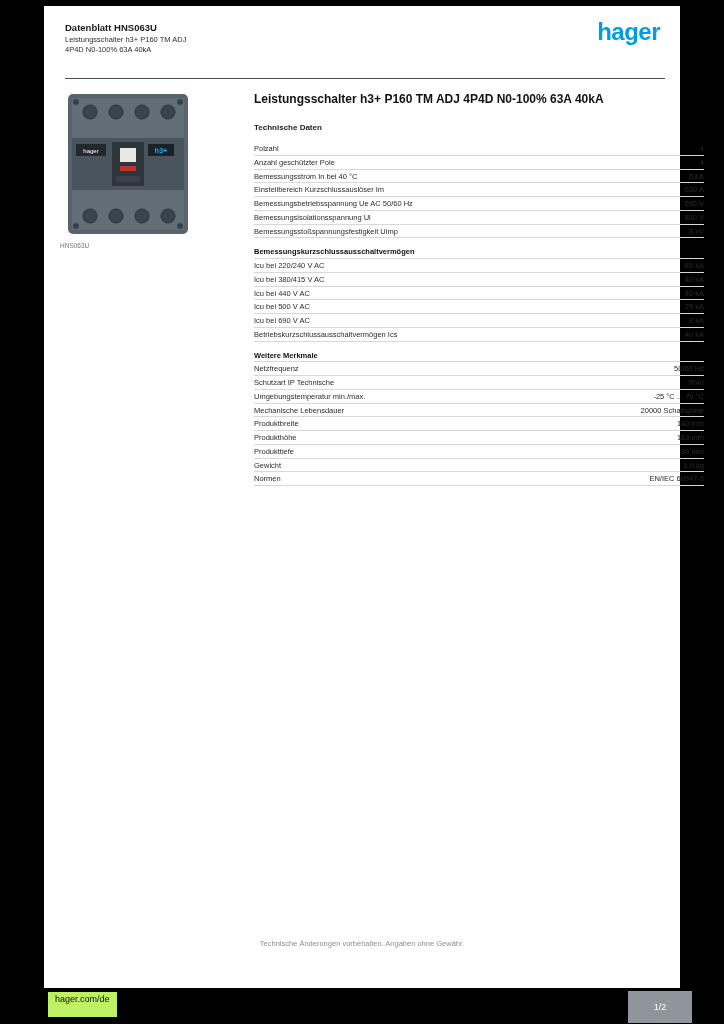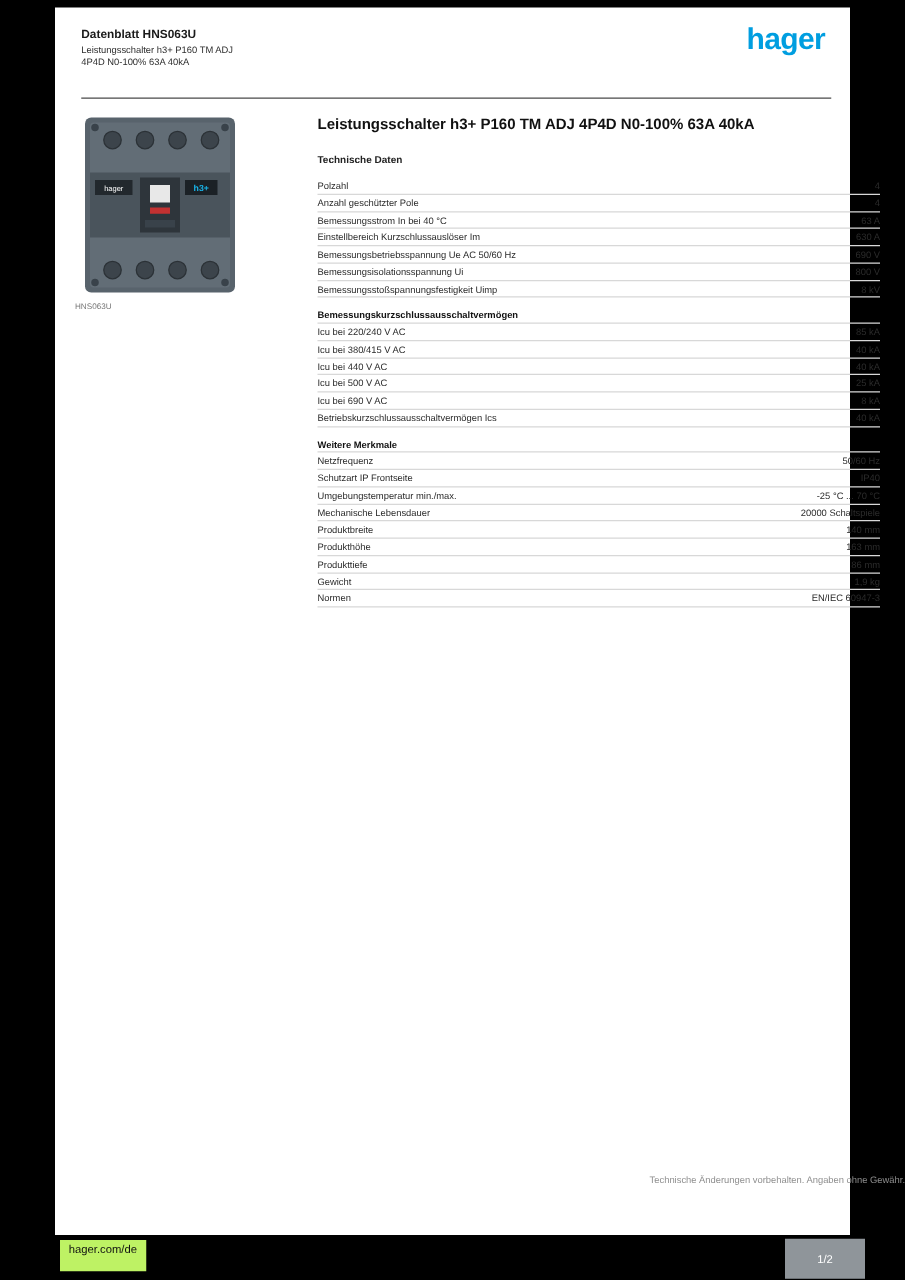--- a/index.html
+++ b/index.html
@@ -116,21 +116,21 @@
     background: #bef264;
     padding: 2px 7px 13px 7px;
     font-size: 9px;
     color: #111;
   }
   .footer-note {
     position: absolute;
     left: 0;
     right: 0;
     top: 939px;
-    text-align: right;
+    text-align: center;
     font-size: 7.5px;
     color: #8f8f8f;
   }
   .footer-badge {
     position: absolute;
     left: 628px;
     top: 991px;
     width: 64px;
     height: 32px;
     background: #8f959a;
@@ -252,21 +252,21 @@
           <span class="spec-value">40 kA</span>
         </div>
         <div class="spec-row spec-header">
           <span class="spec-label">Weitere Merkmale</span>
         </div>
         <div class="spec-row">
           <span class="spec-label">Netzfrequenz</span>
           <span class="spec-value">50/60 Hz</span>
         </div>
         <div class="spec-row">
-          <span class="spec-label">Schutzart IP Frontseite</span>
+          <span class="spec-label">Schutzart IP Technische</span>
           <span class="spec-value">IP40</span>
         </div>
         <div class="spec-row">
           <span class="spec-label">Umgebungstemperatur min./max.</span>
           <span class="spec-value">-25 °C ... 70 °C</span>
         </div>
         <div class="spec-row">
           <span class="spec-label">Mechanische Lebensdauer</span>
           <span class="spec-value">20000 Schaltspiele</span>
         </div>

